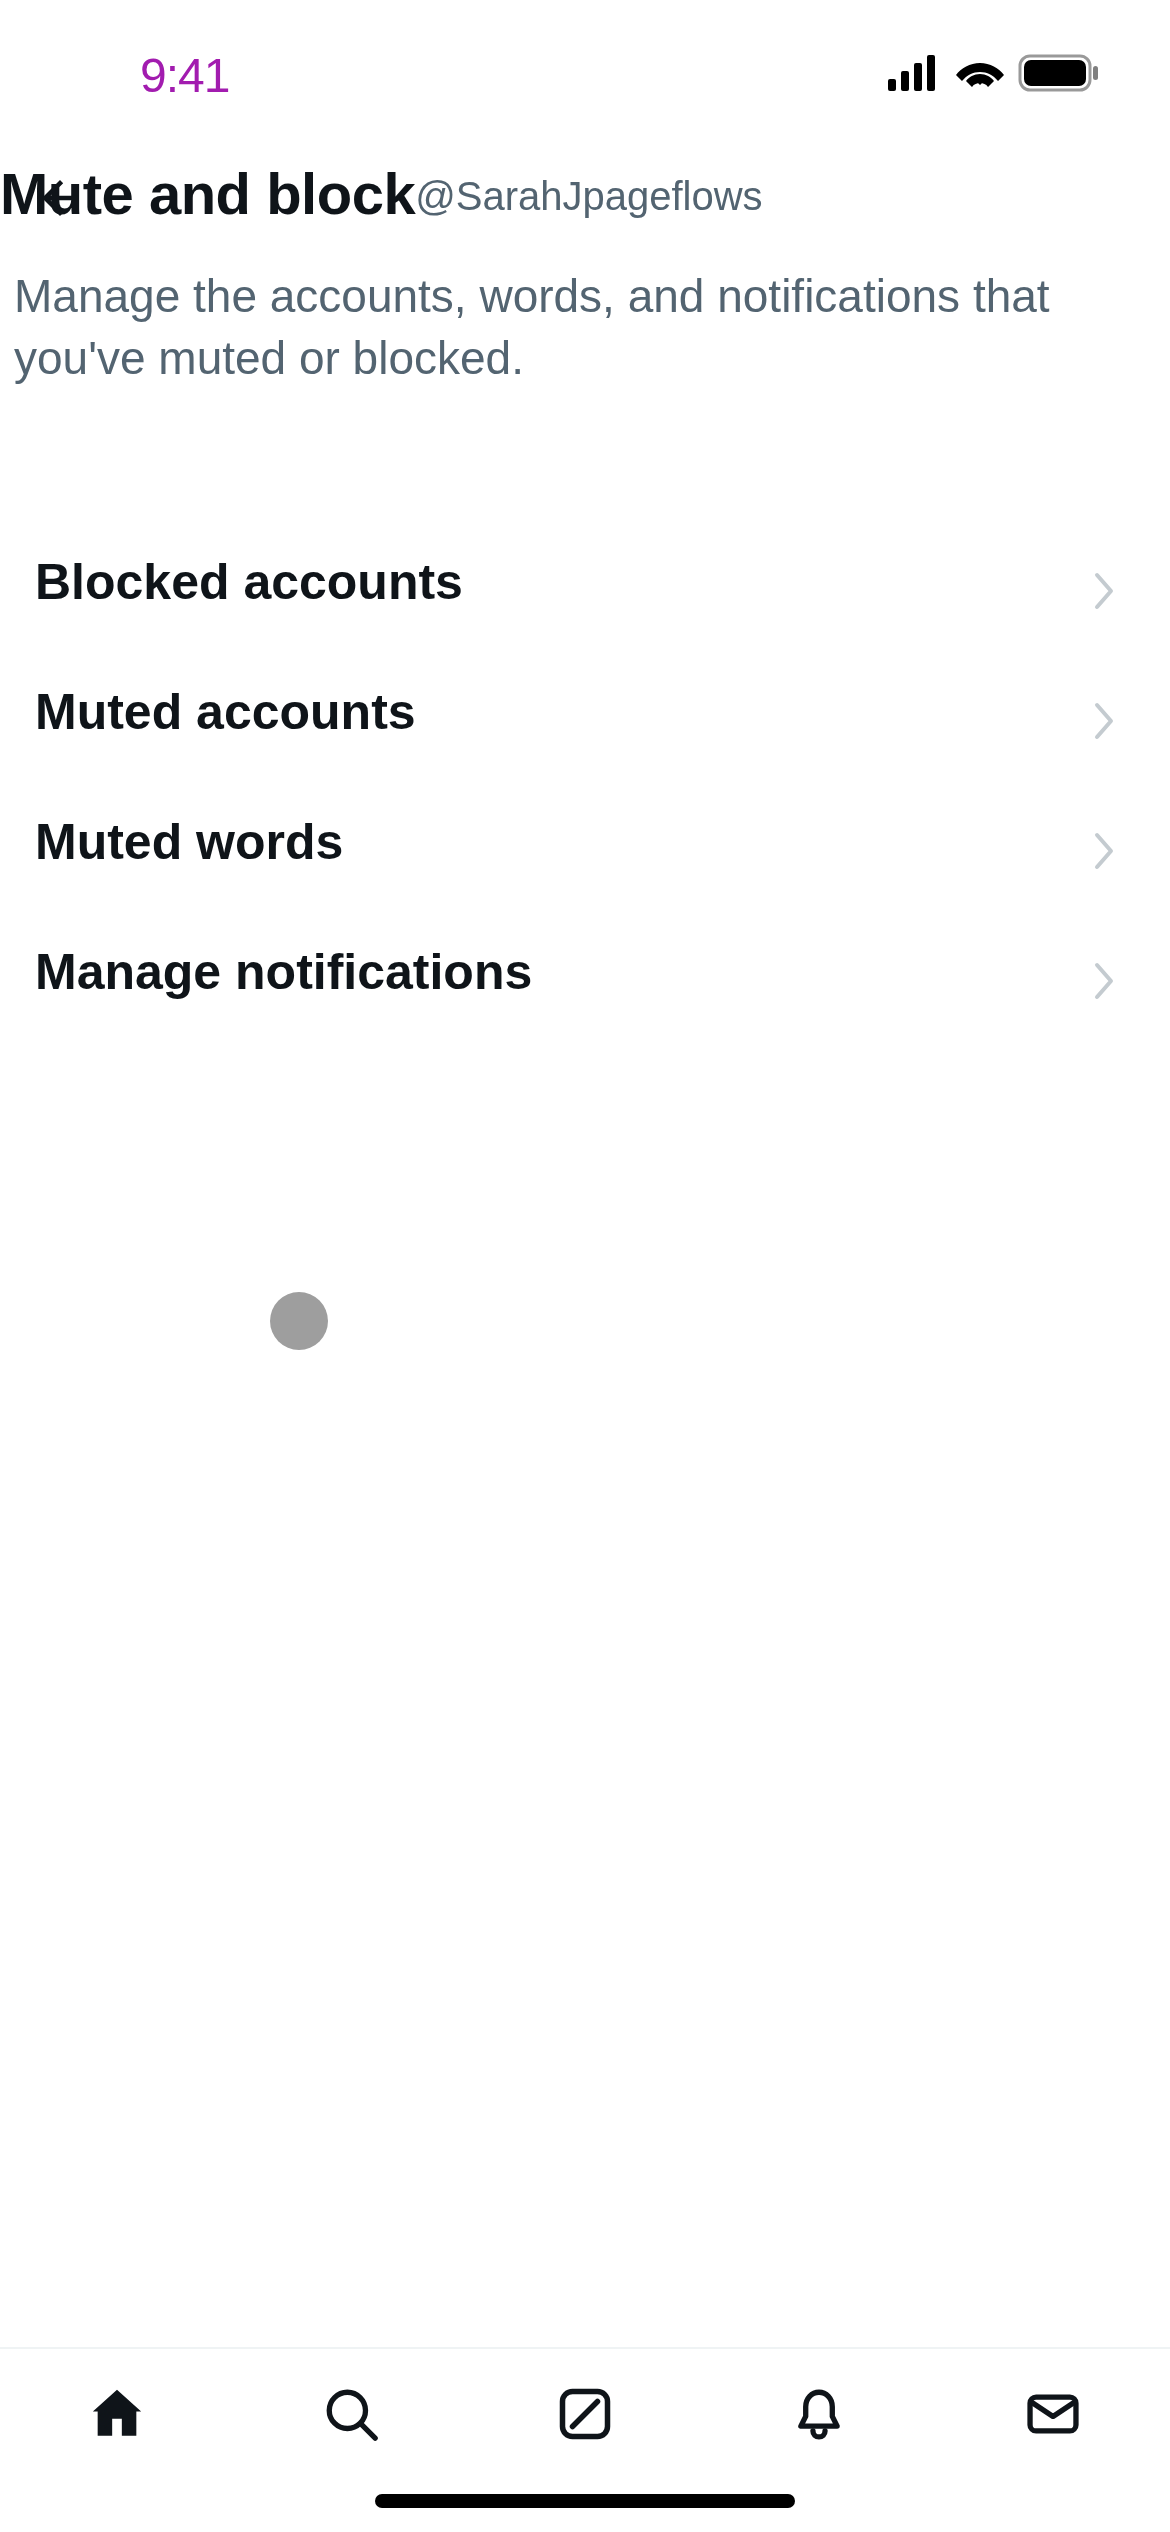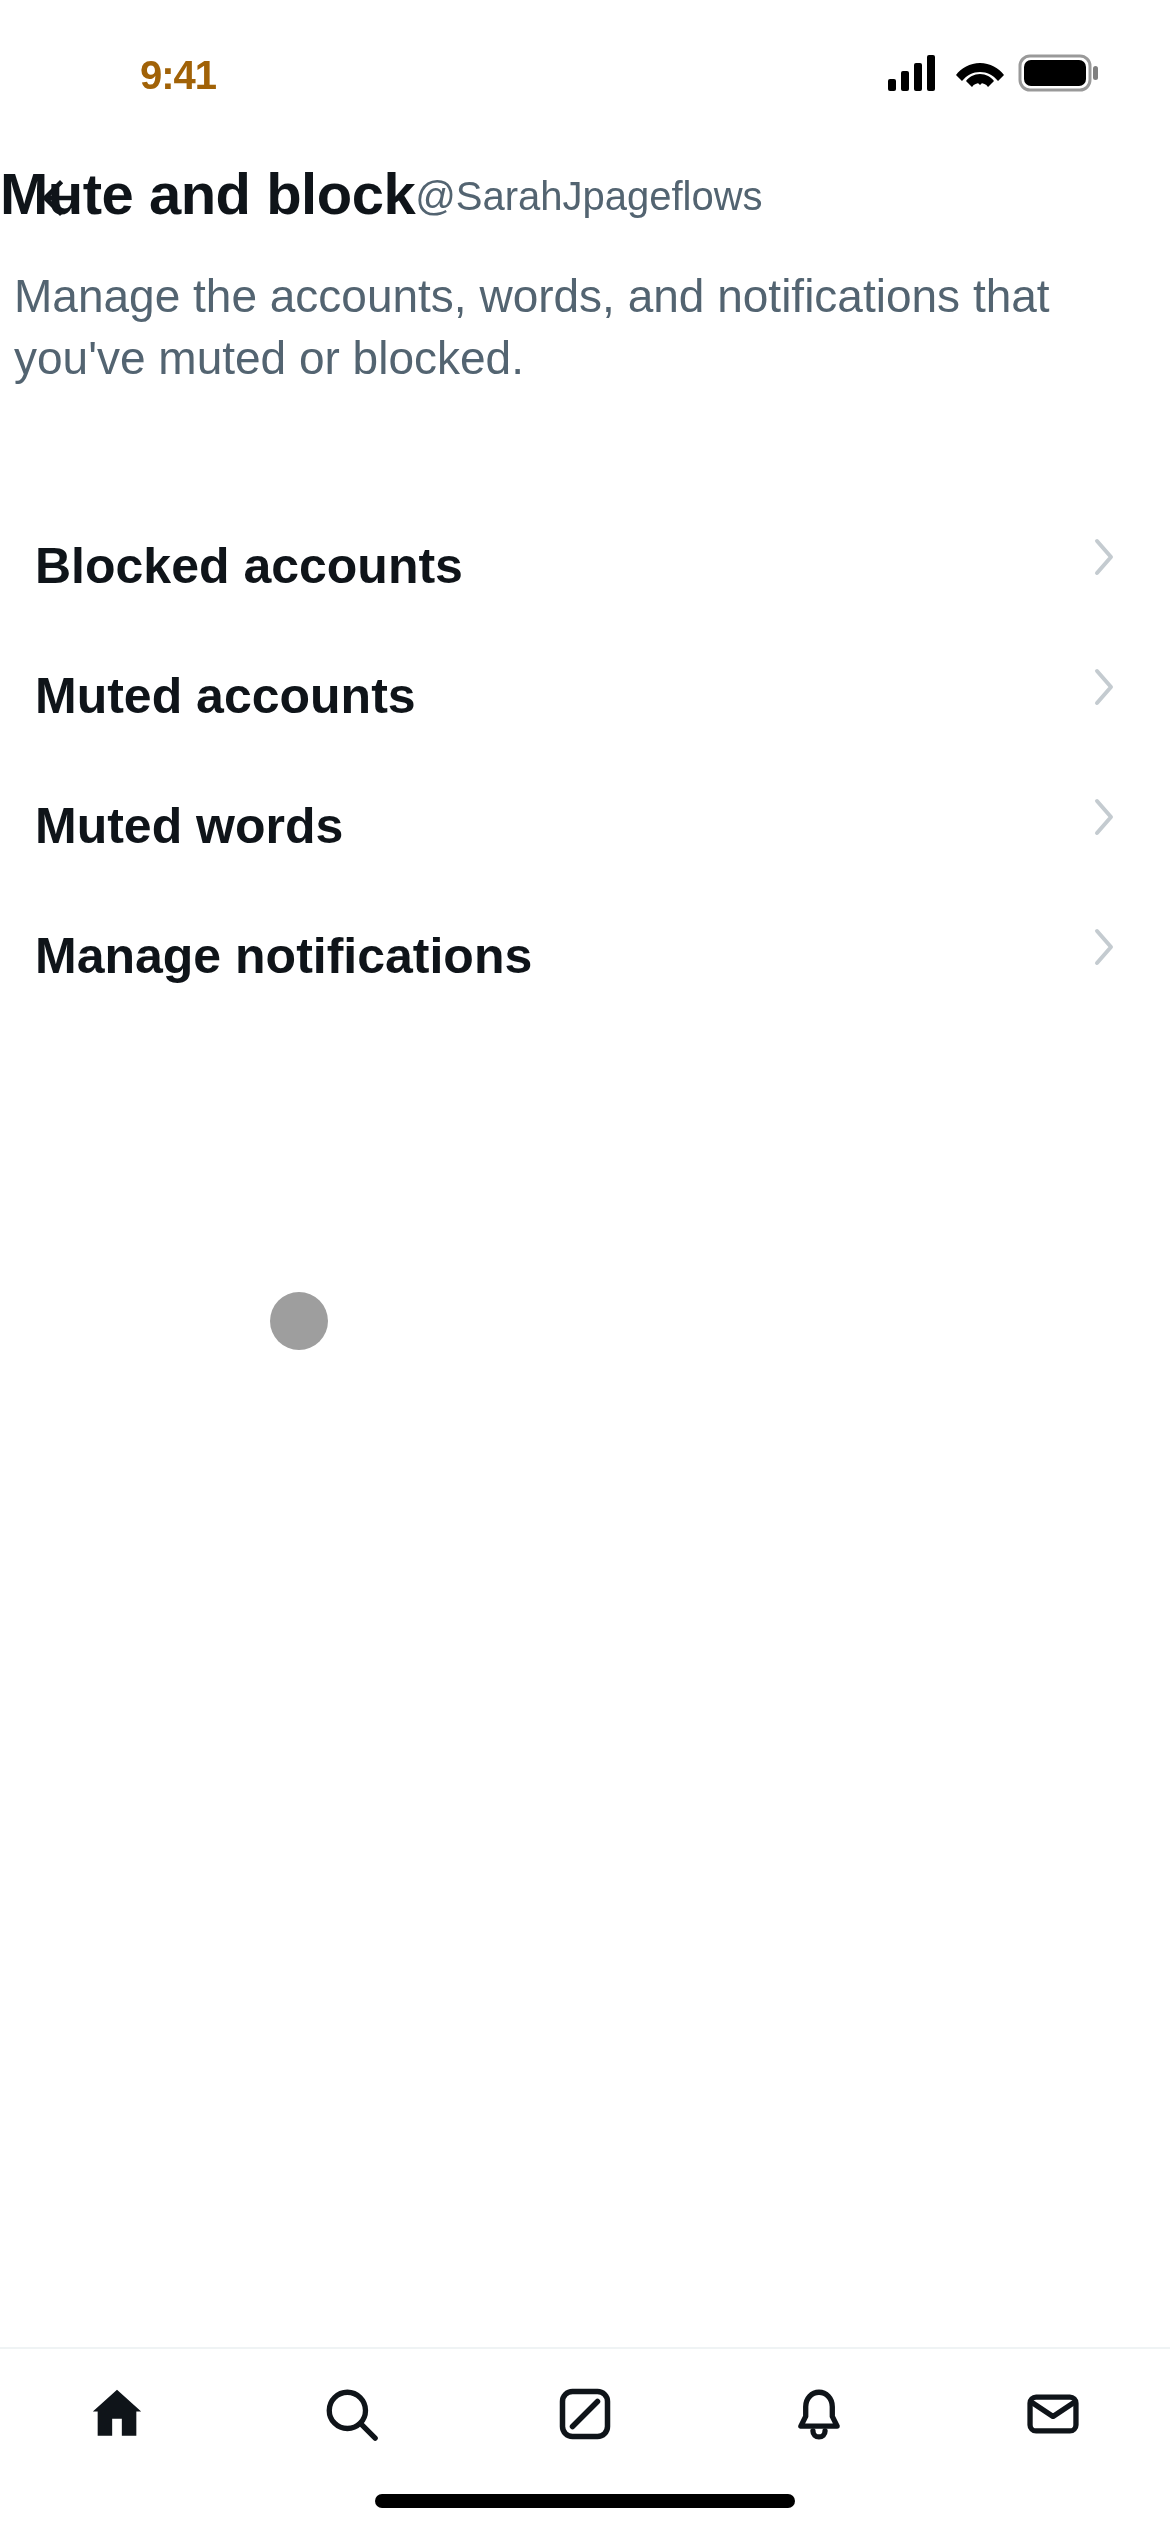--- a/index.html
+++ b/index.html
@@ -17,23 +17,23 @@
       overflow: hidden;
     }
     .status-bar {
       display: flex;
       justify-content: space-between;
       align-items: center;
       padding: 40px 70px 20px 140px;
       height: 130px;
     }
     .status-time {
-      font-size: 40px;
-      font-weight: 700;
-      color: #a16207;
+      font-size: 48px;
+      font-weight: 400;
+      color: #a21caf;
       letter-spacing: -1px;
     }
     .status-icons {
       display: flex;
       align-items: center;
       gap: 14px;
     }
     .header {
       position: relative;
       display: flex;
@@ -69,21 +69,21 @@
       font-size: 46px;
       line-height: 1.35;
       color: #536471;
       font-weight: 400;
     }
     .settings-list {
       padding-top: 80px;
     }
     .settings-item {
       display: flex;
-      align-items: flex-start;
+      align-items: flex-end;
       justify-content: space-between;
       padding: 28px 35px 28px 35px;
       height: 130px;
       gap: 32px;
     }
     .settings-label {
       font-size: 50px;
       font-weight: 700;
       color: #0f1419;
     }

